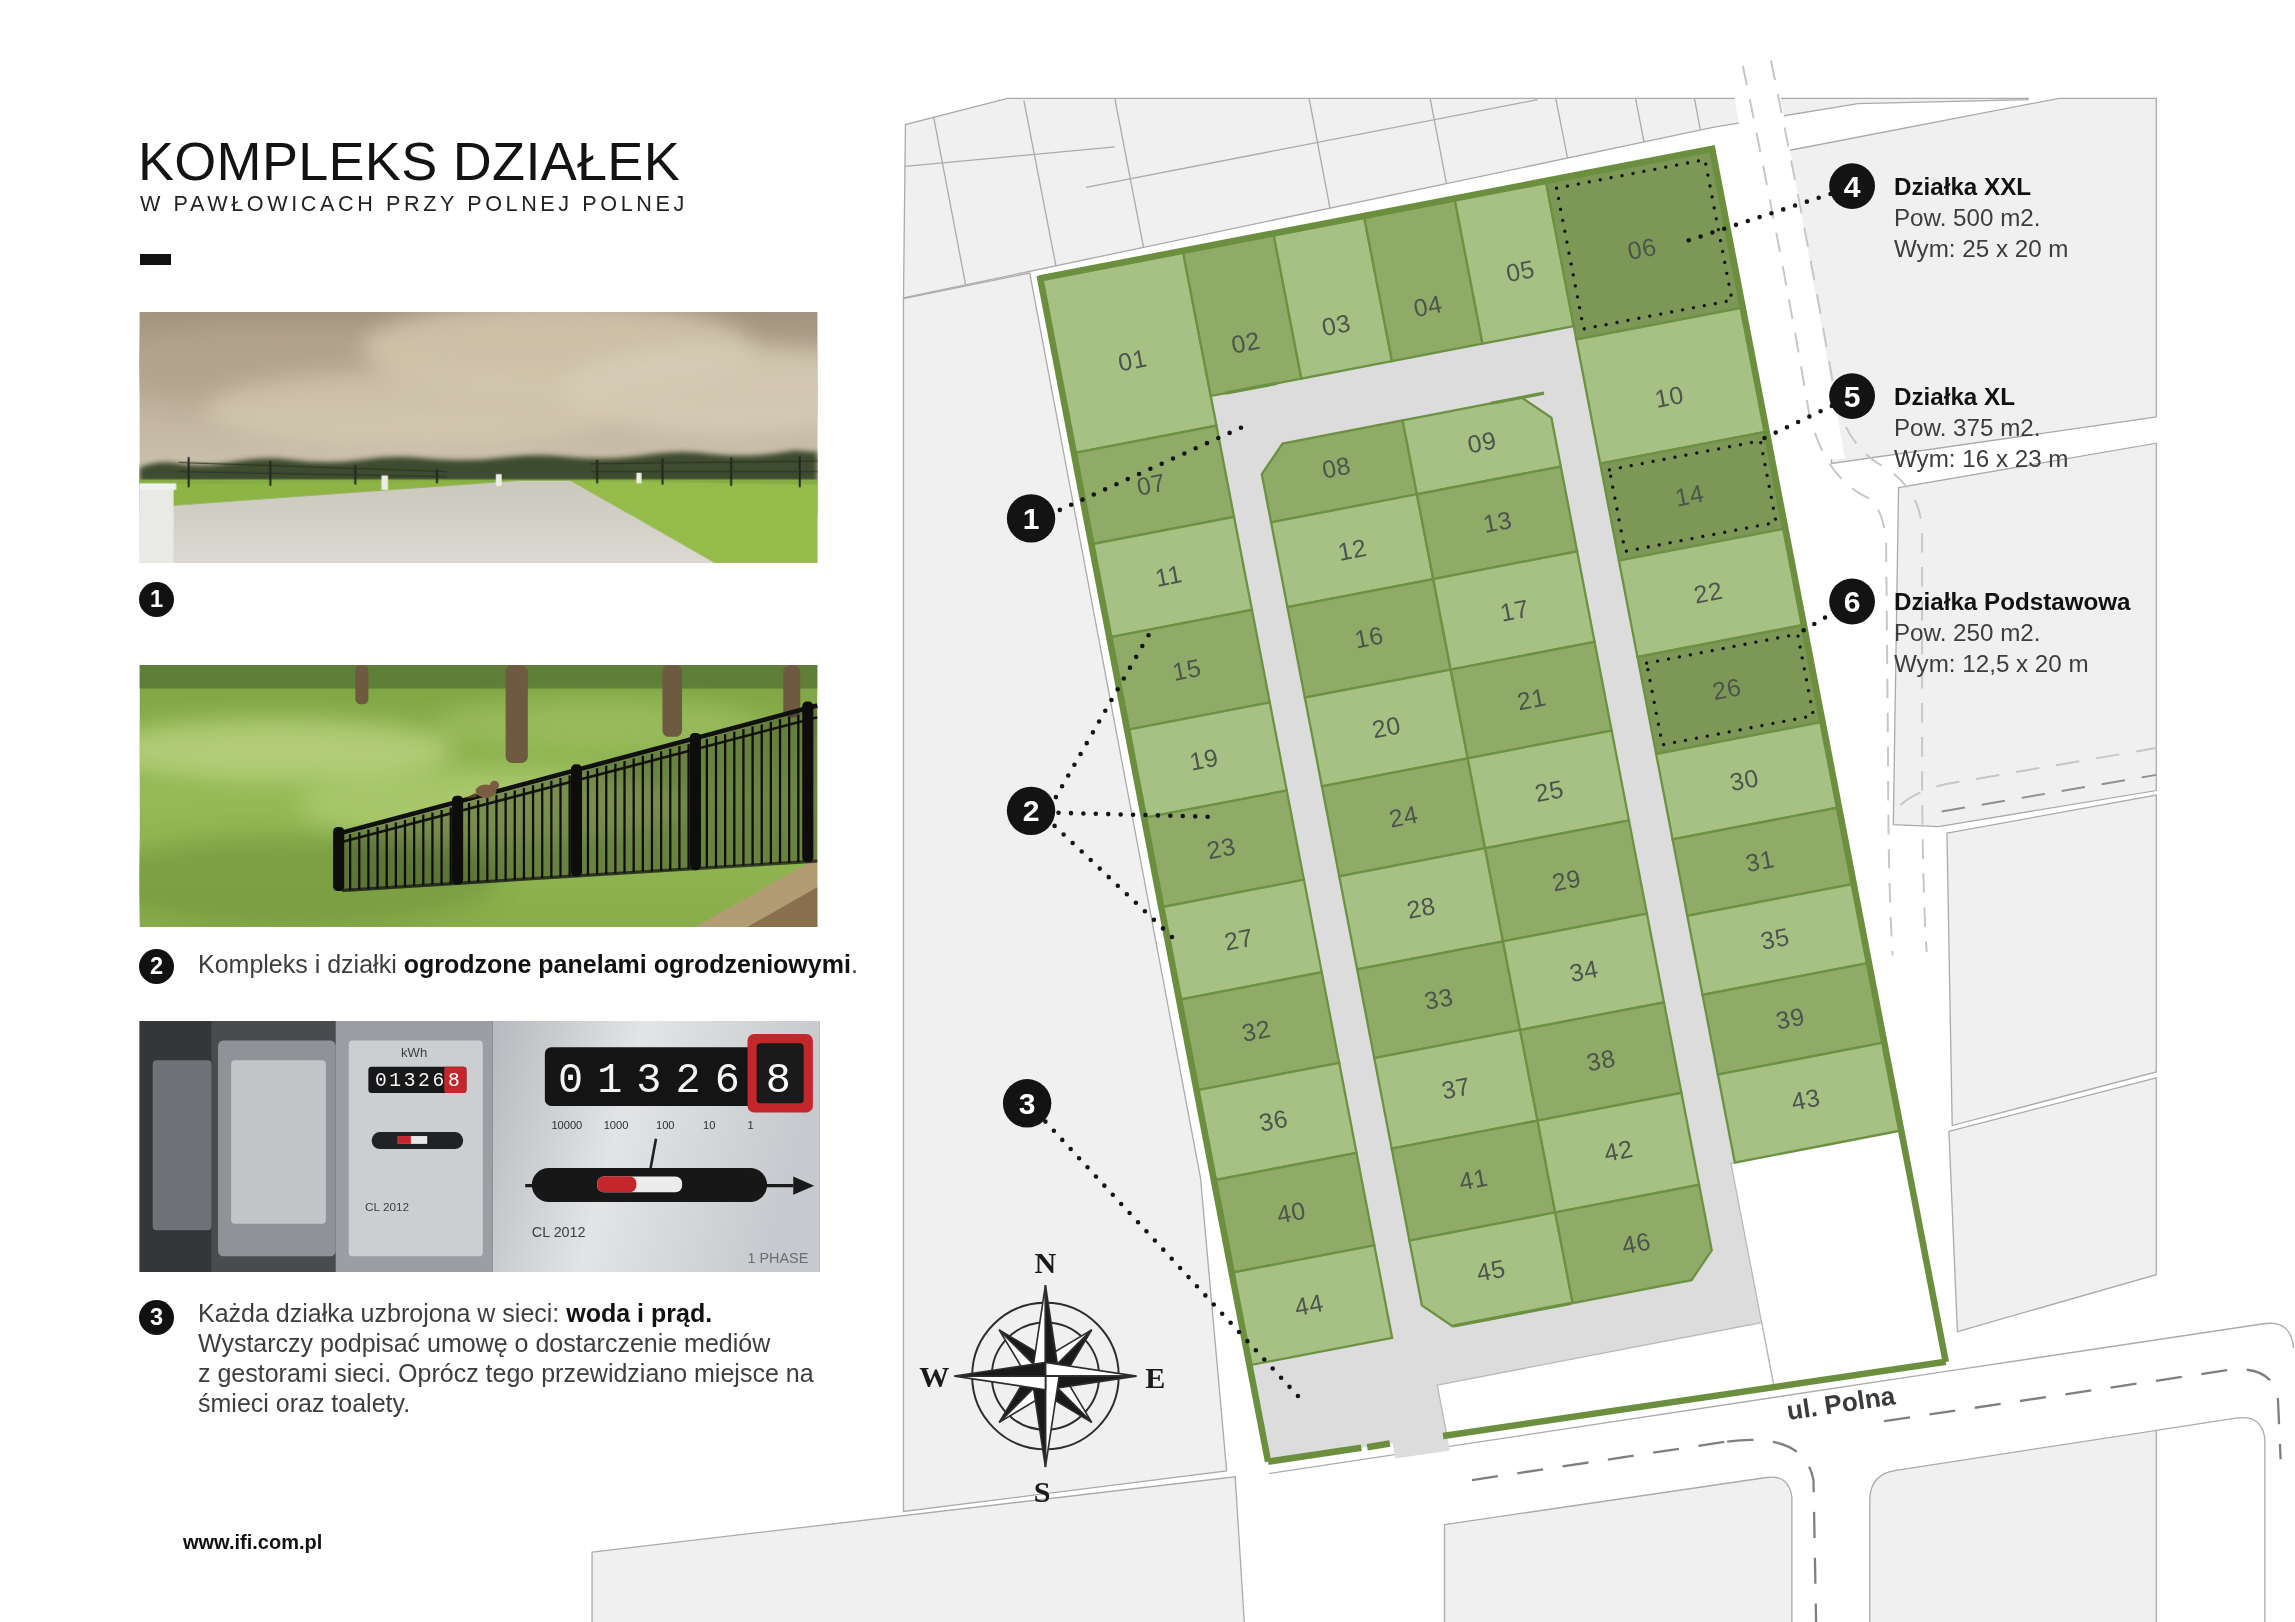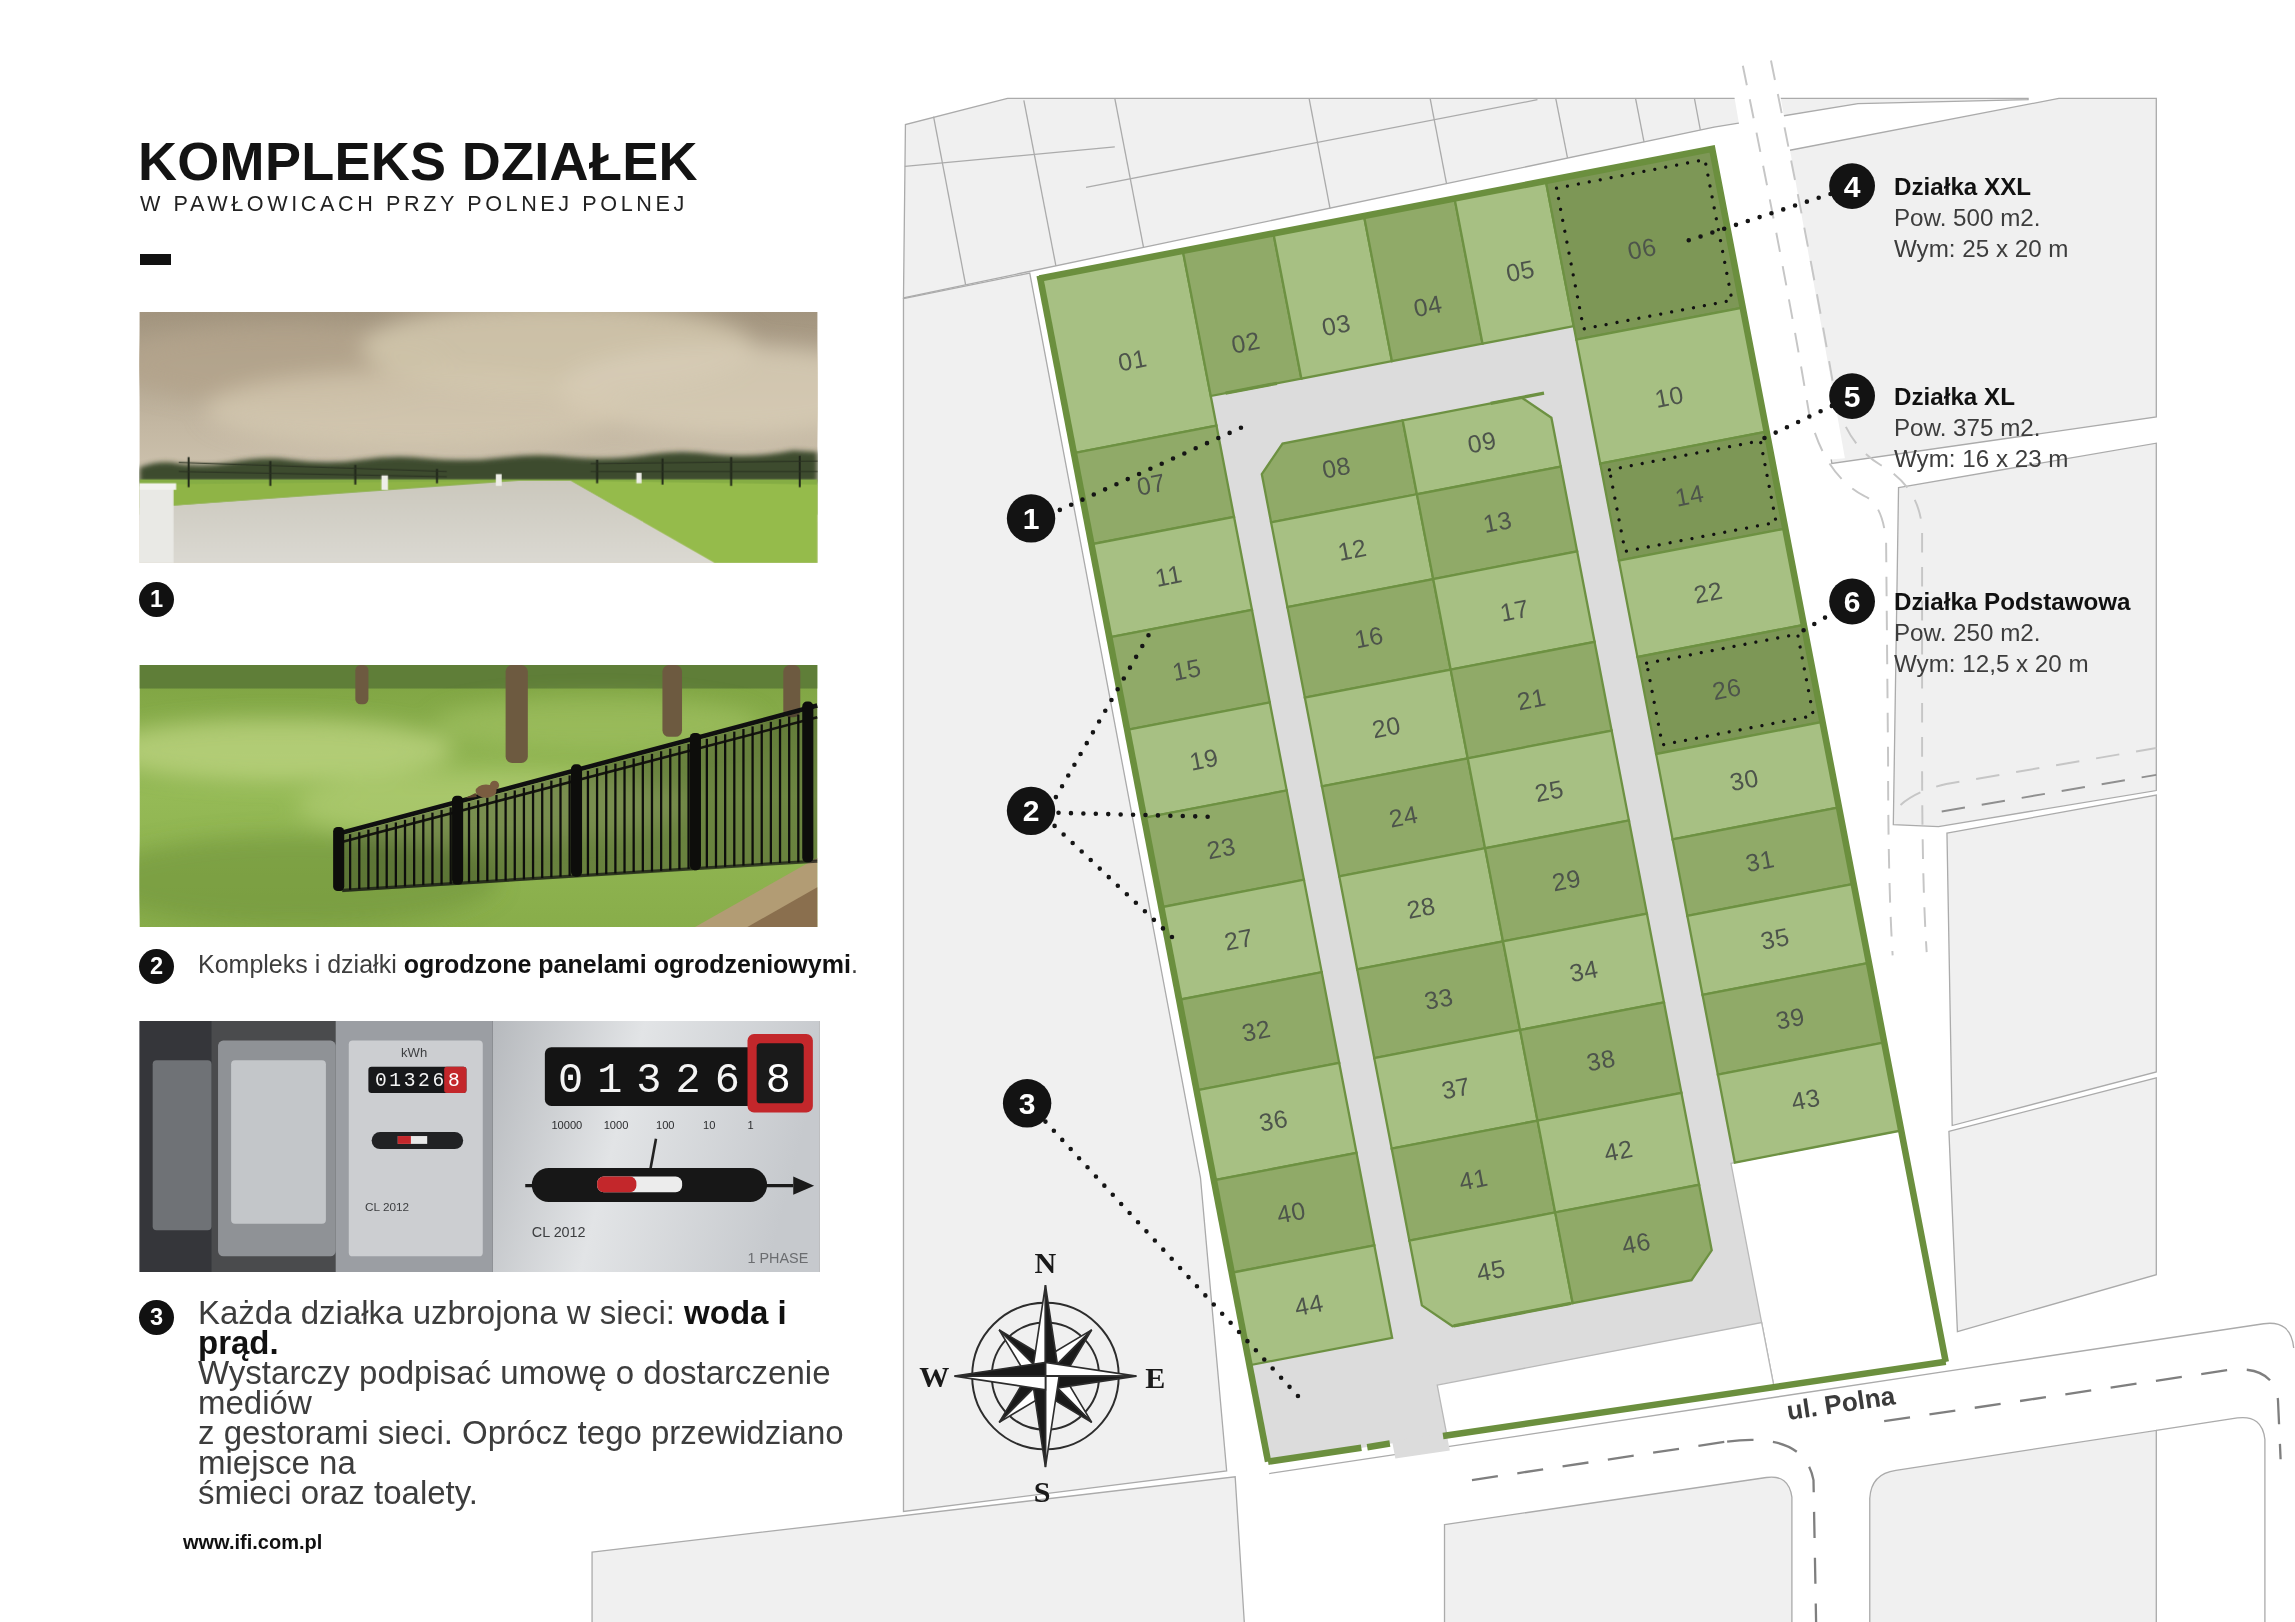--- a/index.html
+++ b/index.html
@@ -4,21 +4,21 @@
 <style>
   html,body{margin:0;padding:0;background:#ffffff;}
   #page{position:relative;width:2295px;height:1623px;background:#fff;overflow:hidden;
         font-family:"Liberation Sans", sans-serif;}
   .abs{position:absolute;}
 </style>
 </head>
 <body>
 <div id="page">
 
-<div class="abs" style="left:138px;top:130px;font-size:54px;font-weight:700;letter-spacing:0.3px;color:#131313;">KOMPLEKS DZIAŁEK</div>
+<div class="abs" style="left:138px;top:130px;font-size:54px;font-weight:400;letter-spacing:0.3px;color:#131313;">KOMPLEKS DZIAŁEK</div>
 
 <div class="abs" style="left:140px;top:191px;font-size:21.6px;font-weight:400;letter-spacing:3.6px;color:#222;">W PAWŁOWICACH PRZY POLNEJ POLNEJ</div>
 
 <div class="abs" style="left:140px;top:254px;width:31px;height:10.5px;background:#111;"></div>
 
 <div class="abs" style="left:139px;top:312px;width:679px;height:251px;">
 <svg width="679" height="251" viewBox="0 0 1037 384">
   <defs>
     <filter id="b1" x="-30%" y="-30%" width="160%" height="160%">
             <feGaussianBlur stdDeviation="16"></feGaussianBlur>
@@ -231,21 +231,21 @@
   <rect x="600" y="225" width="360" height="52" rx="26" fill="#171717"></rect>
   <rect x="700" y="238" width="130" height="24" rx="10" fill="#ececec"></rect>
   <rect x="700" y="238" width="60" height="24" rx="10" fill="#c3272b"></rect>
   <text x="600" y="330" font-size="22" fill="#3c3e40">CL 2012</text>
   <text x="930" y="370" font-size="22" fill="#6b6d70">1 PHASE</text>
 </svg>
 </div>
 
 <div class="abs" style="left:139px;top:1300px;width:35px;height:35px;border-radius:50%;background:#111;color:#fff;font-size:23.6px;font-weight:700;text-align:center;line-height:35px;">3</div>
 
-<div class="abs" style="left:198px;top:1298px;width:661px;font-size:33px;line-height:30px;color:#3d3d3d;">Każda działka uzbrojona w sieci: <b style="color:#111;">woda i prąd.</b><br>Wystarczy podpisać umowę o dostarczenie mediów<br>z gestorami sieci. Oprócz tego przewidziano miejsce na<br>śmieci oraz toalety.</div>
+<div class="abs" style="left:198px;top:1298px;width:661px;font-size:25px;line-height:30px;color:#3d3d3d;">Każda działka uzbrojona w sieci: <b style="color:#111;">woda i prąd.</b><br>Wystarczy podpisać umowę o dostarczenie mediów<br>z gestorami sieci. Oprócz tego przewidziano miejsce na<br>śmieci oraz toalety.</div>
 
 <div class="abs" style="left:139px;top:1531px;font-size:20px;font-weight:700;color:#111;margin-left:44px;">www.ifi.com.pl</div>
 
 <div class="abs" style="left:0;top:0;width:2295px;height:1623px;">
 <svg id="map" width="2295" height="1623" viewBox="0 0 3508 2480">
 
 <g fill="#f0f0f0" stroke="#ababab" stroke-width="2">
 <polygon points="1381,455 2620,194 2840,158 3100,152 3100,150 1540,150 1384,190"></polygon>
 </g>
 

